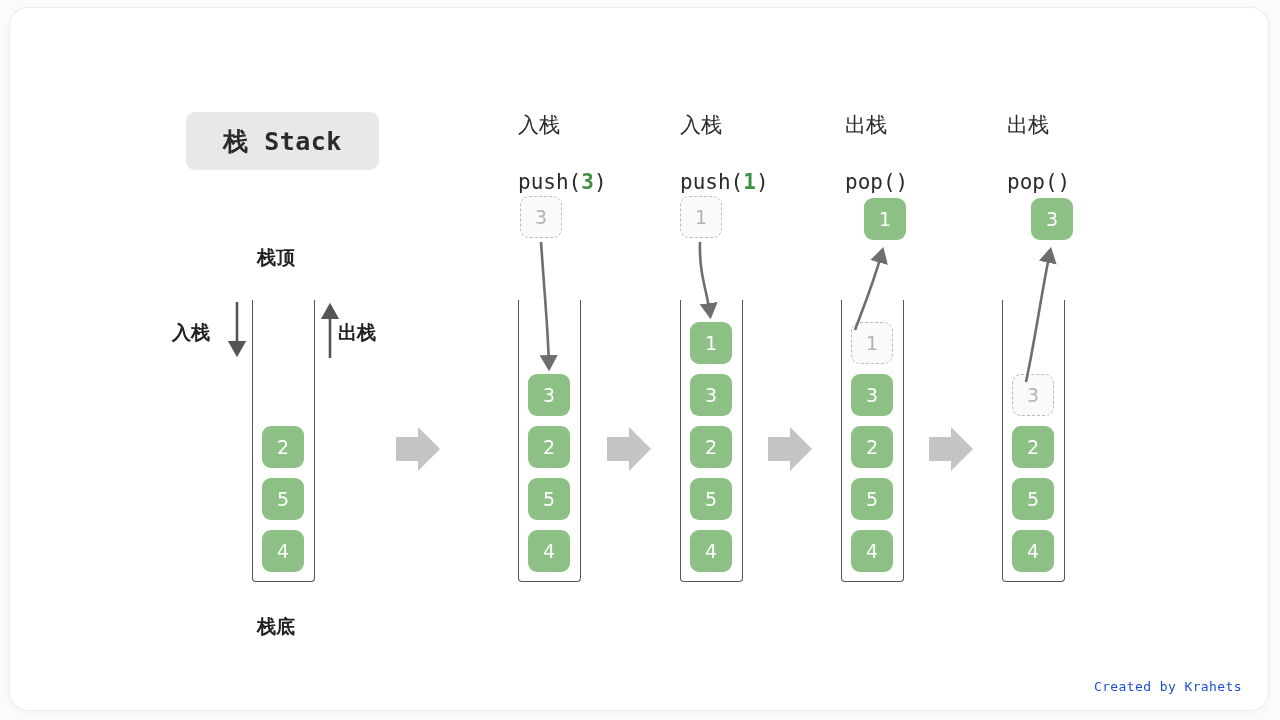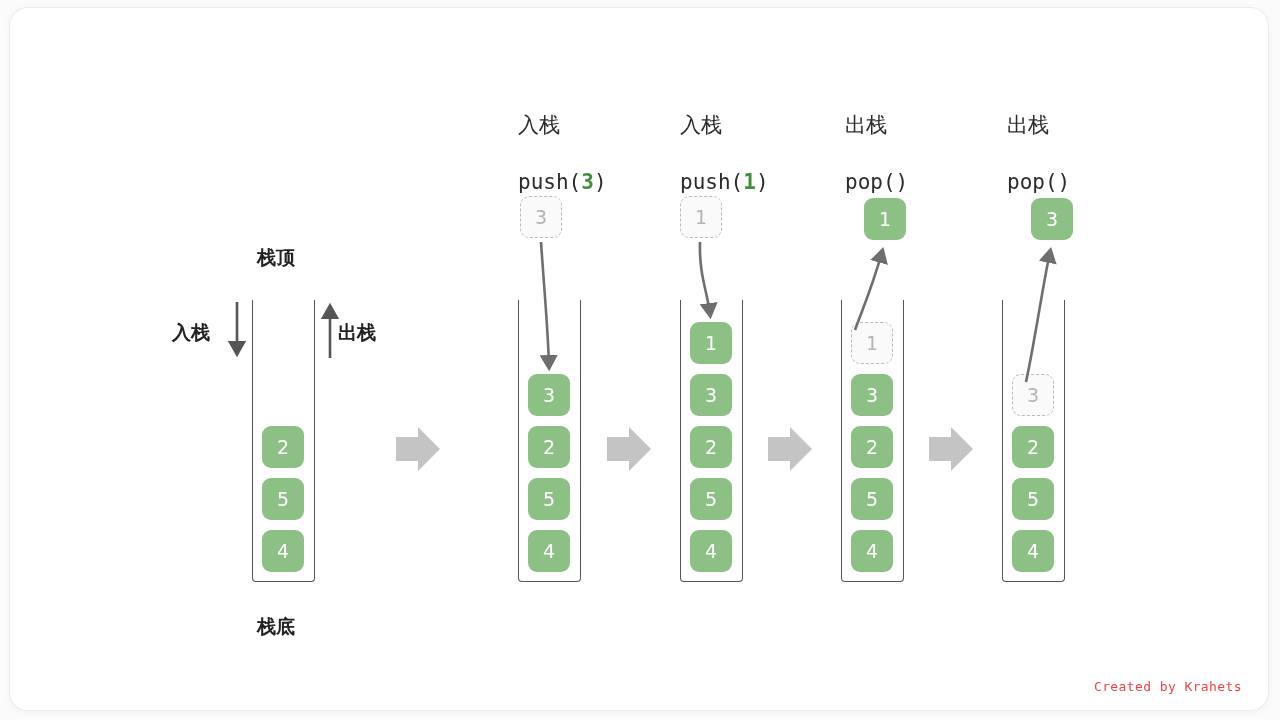--- a/index.html
+++ b/index.html
@@ -124,30 +124,33 @@
     pointer-events: none;
   }
 
   
   .footer {
     position: absolute;
     right: 38px;
     bottom: 26px;
     font-family: "DejaVu Sans Mono", "Liberation Mono", monospace;
     font-size: 13px;
-    color: #ef4444;
+    color: #1d4ed8;
     letter-spacing: 0.4px;
   }
 </style>
 </head>
 <body>
 
 <div id="canvas">
   <div class="card"></div>
 
+  <div class="title-chip">
+    <span>栈 Stack</span>
+  </div>
 
   <div class="cn-label" id="label-top">栈顶</div>
   <div class="cn-label" id="label-bottom">栈底</div>
   <div class="cn-label" id="label-push-cn">入栈</div>
   <div class="cn-label" id="label-pop-cn">出栈</div>
 
   <div class="col-head" style="left:518px; top:106px;">
     <div>入栈</div>
     <div class="op"><span>push(</span><span class="arg">3</span><span>)</span></div>
   </div>

